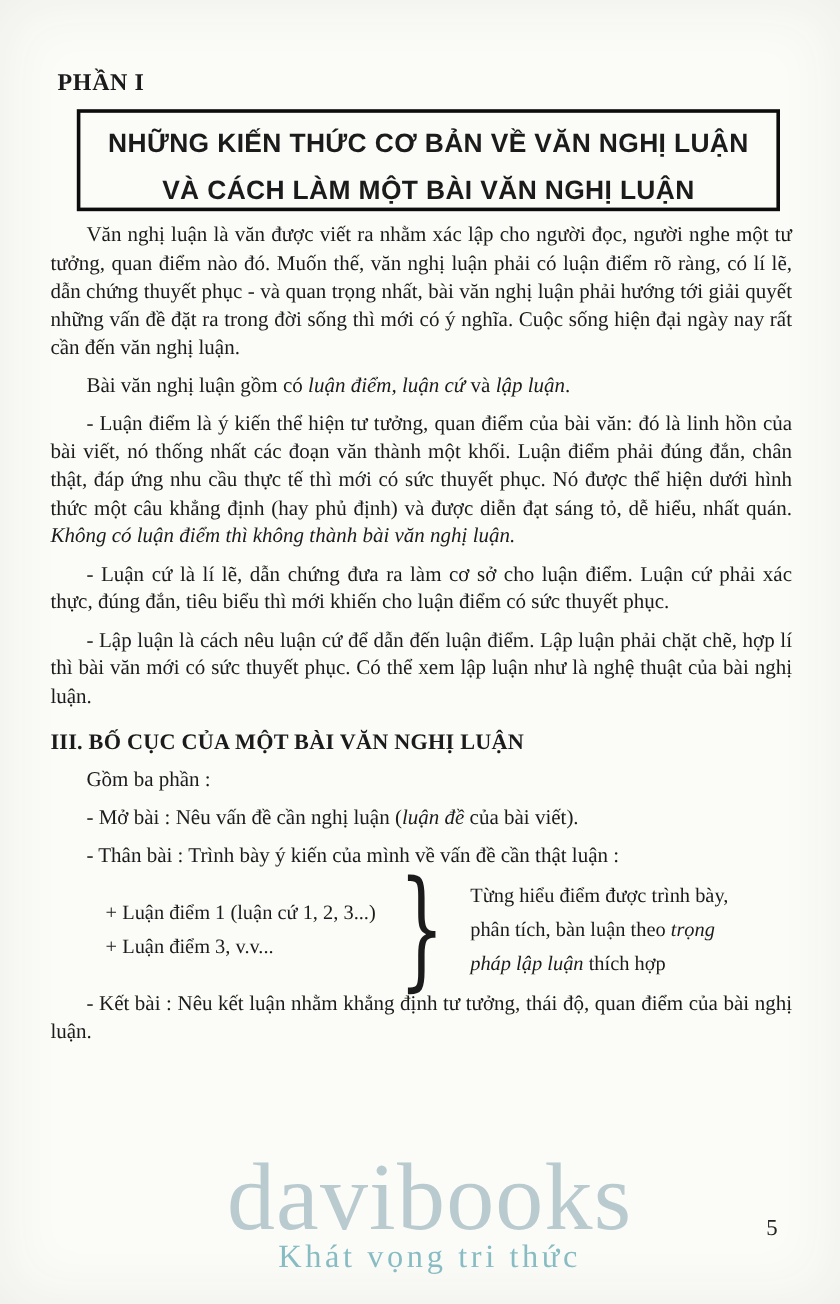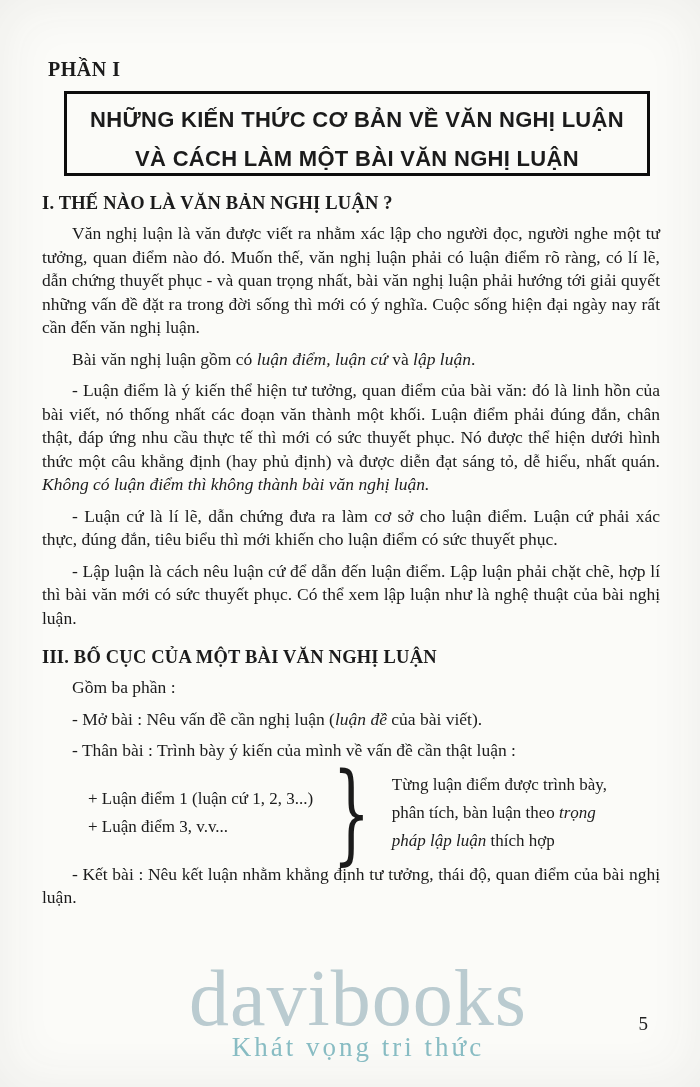--- a/index.html
+++ b/index.html
@@ -87,21 +87,20 @@
 
   <div class="content">
 
     <div class="part-label">PHẦN I</div>
 
     <div class="title-box">
       <div class="title-line">NHỮNG KIẾN THỨC CƠ BẢN VỀ VĂN NGHỊ LUẬN</div>
       <div class="title-line">VÀ CÁCH LÀM MỘT BÀI VĂN NGHỊ LUẬN</div>
     </div>
 
-    <div class="sec-heading">I. THẾ NÀO LÀ VĂN BẢN NGHỊ LUẬN ?</div>
 
     <p class="body">Văn nghị luận là văn được viết ra nhằm xác lập cho người đọc, người nghe một tư tưởng, quan điểm nào đó. Muốn thế, văn nghị luận phải có luận điểm rõ ràng, có lí lẽ, dẫn chứng thuyết phục - và quan trọng nhất, bài văn nghị luận phải hướng tới giải quyết những vấn đề đặt ra trong đời sống thì mới có ý nghĩa. Cuộc sống hiện đại ngày nay rất cần đến văn nghị luận.</p>
 
 
     <p class="body"><span>Bài văn nghị luận gồm có </span><i>luận điểm, luận cứ</i><span> và </span><i>lập luận</i><span>.</span></p>
 
     <p class="body"><span>- </span><b>Luận điểm</b><span> là ý kiến thể hiện tư tưởng, quan điểm của bài văn: đó là linh hồn của bài viết, nó thống nhất các đoạn văn thành một khối. Luận điểm phải đúng đắn, chân thật, đáp ứng nhu cầu thực tế thì mới có sức thuyết phục. Nó được thể hiện dưới hình thức một câu khẳng định (hay phủ định) và được diễn đạt sáng tỏ, dễ hiểu, nhất quán. </span><i>Không có luận điểm thì không thành bài văn nghị luận.</i></p>
 
     <p class="body"><span>- </span><b>Luận cứ</b><span> là lí lẽ, dẫn chứng đưa ra làm cơ sở cho luận điểm. Luận cứ phải xác thực, đúng đắn, tiêu biểu thì mới khiến cho luận điểm có sức thuyết phục.</span></p>
 
@@ -115,21 +114,21 @@
 
     <p class="body"><span>- </span><b>Thân bài</b><span> : Trình bày ý kiến của mình về vấn đề cần thật luận :</span></p>
 
     <div class="brace-block">
       <div class="points">
         <div class="point">+ Luận điểm 1 (luận cứ 1, 2, 3...)</div>
         <div class="point">+ Luận điểm 3, v.v...</div>
       </div>
       <div class="brace">}</div>
       <div class="note">
-        <div class="note-line"><span>Từng luận điểm được trình bày,</span></div>
+        <div class="note-line"><span>Từng hiểu điểm được trình bày,</span></div>
         <div class="note-line"><span>phân tích, bàn luận theo </span><i>trọng</i></div>
         <div class="note-line"><i>pháp lập luận</i><span> thích hợp</span></div>
       </div>
     </div>
 
     <p class="body"><span>- </span><b>Kết bài</b><span> : Nêu kết luận nhằm khẳng định tư tưởng, thái độ, quan điểm của bài nghị luận.</span></p>
 
   </div>
 
   <div class="page-number">5</div>

